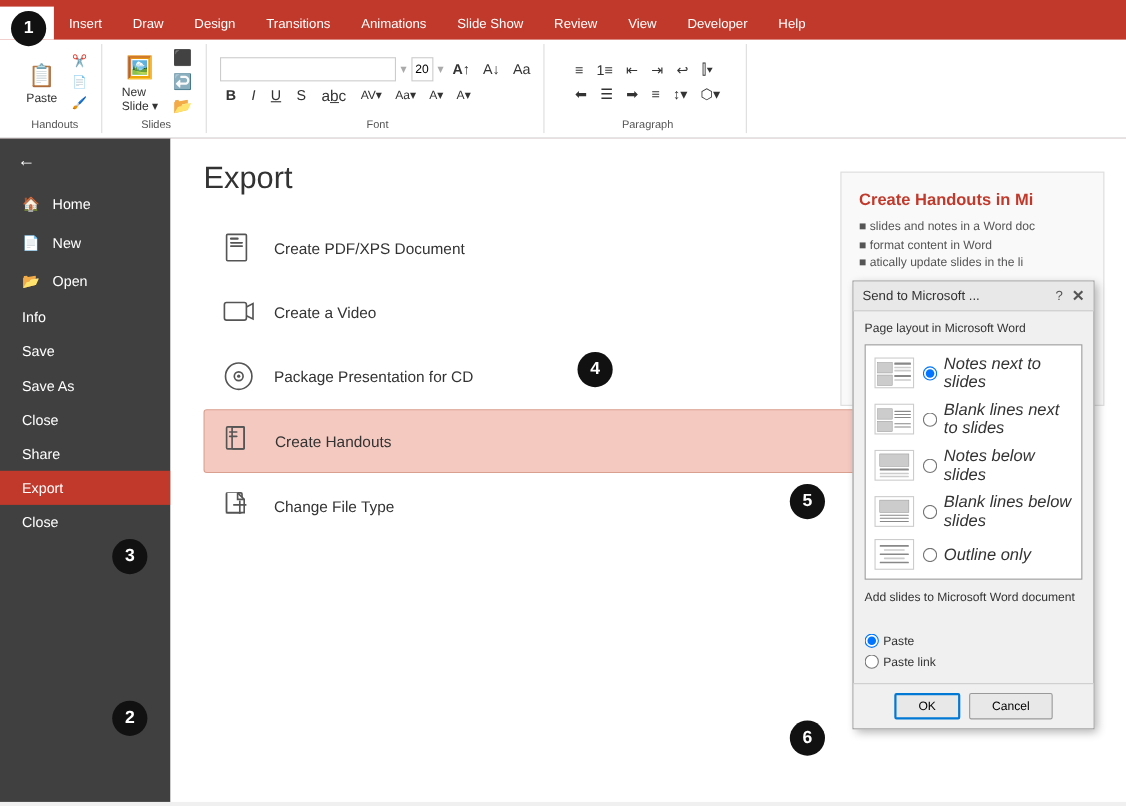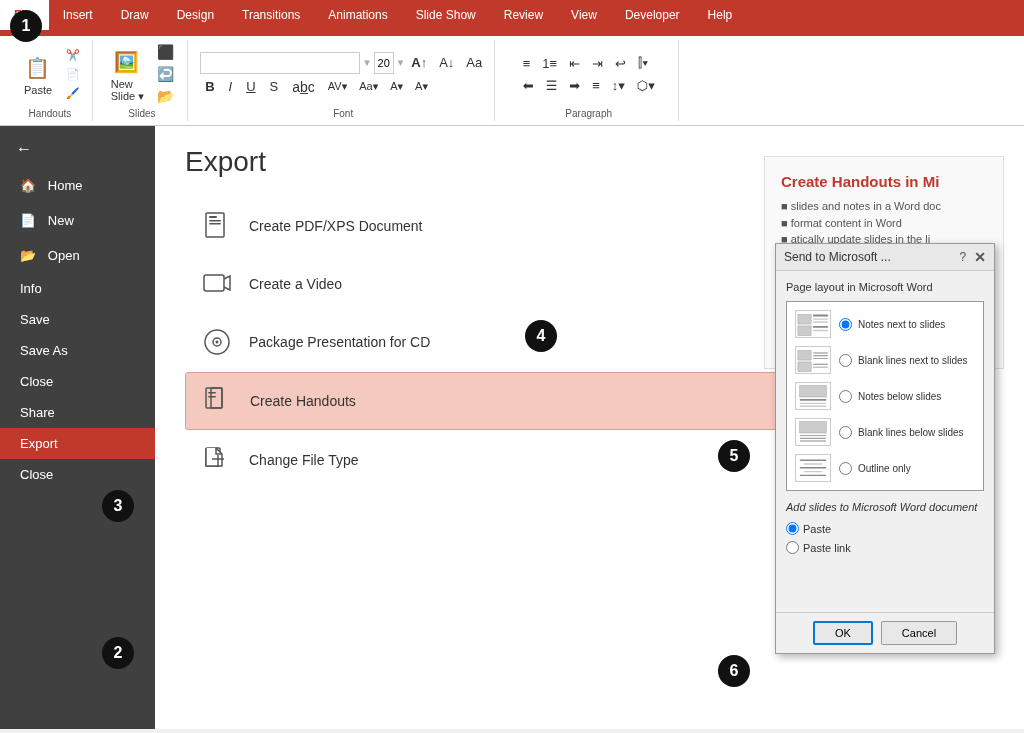--- a/index.html
+++ b/index.html
@@ -1,20 +1,20 @@
 <!DOCTYPE html>
 <html><head>
   <meta charset="utf-8">
   <style>
     * { box-sizing: border-box; margin: 0; padding: 0; }
     body { font-family: 'Segoe UI', Arial, sans-serif; font-size: 12px; background: #f0f0f0; overflow: hidden; }
 
     
     .ribbon { background: #c0392b; width: 100%; }
-    .ribbon-tabs { display: flex; align-items: flex-start; background: #c0392b; height: 36px; }
+    .ribbon-tabs { display: flex; align-items: flex-end; background: #c0392b; height: 36px; }
     .ribbon-tab { color: white; padding: 8px 14px; font-size: 12px; cursor: pointer; }
     .ribbon-tab.active { background: white; color: #c0392b; font-weight: bold; }
     .ribbon-body { background: white; border-bottom: 1px solid #ccc; display: flex; align-items: stretch; min-height: 90px; padding: 4px 8px; gap: 4px; }
     .ribbon-group { display: flex; flex-direction: column; align-items: center; border-right: 1px solid #ddd; padding: 0 8px; min-width: 60px; }
     .ribbon-group-label { font-size: 10px; color: #555; margin-top: auto; padding-bottom: 2px; }
     .ribbon-group-content { display: flex; align-items: center; flex: 1; gap: 4px; }
     .ribbon-btn-large { display: flex; flex-direction: column; align-items: center; cursor: pointer; padding: 4px 6px; border-radius: 3px; min-width: 40px; }
     .ribbon-icon-lg { width: 32px; height: 32px; display: flex; align-items: center; justify-content: center; font-size: 20px; }
     .ribbon-btn-label { font-size: 11px; color: #333; }
     .ribbon-btn-small { display: flex; align-items: center; cursor: pointer; padding: 2px 4px; border-radius: 2px; font-size: 11px; color: #333; }
@@ -40,38 +40,38 @@
     .export-item-icon { width: 36px; height: 36px; display: flex; align-items: center; justify-content: center; margin-right: 14px; font-size: 22px; color: #555; flex-shrink: 0; }
     .export-item-label { font-size: 14px; color: #333; }
 
     
     .preview-area { position: absolute; right: 20px; top: 30px; width: 240px; background: #f9f9f9; border: 1px solid #ddd; padding: 16px; }
     .preview-title { color: #c0392b; font-size: 15px; font-weight: 600; margin-bottom: 8px; }
     .preview-text { font-size: 11px; color: #555; line-height: 1.5; }
     .preview-btn-container { margin-top: 16px; display: flex; justify-content: center; }
     .preview-btn { display: flex; flex-direction: column; align-items: center; border: 2px solid #c0392b; padding: 10px 18px; cursor: pointer; background: white; }
     .preview-btn-label { font-size: 11px; color: #333; margin-top: 4px; }
-    .dialog { position: fixed; top: 243px; left: 775px; width: 220px; background: #f0f0f0; border: 1px solid #999; box-shadow: 3px 3px 8px rgba(0,0,0,0.3); z-index: 101; }
+    .dialog { position: fixed; top: 255px; left: 775px; width: 220px; background: #f0f0f0; border: 1px solid #999; box-shadow: 3px 3px 8px rgba(0,0,0,0.3); z-index: 101; }
     .dialog-title-bar { background: #e8e8e8; border-bottom: 1px solid #ccc; display: flex; align-items: center; justify-content: space-between; padding: 5px 8px; }
     .dialog-title { font-size: 12px; color: #333; font-weight: normal; }
     .dialog-title-actions { display: flex; align-items: center; gap: 8px; }
     .dialog-help { font-size: 12px; cursor: pointer; color: #555; }
     .dialog-close { font-size: 14px; cursor: pointer; color: #555; font-weight: bold; }
     .dialog-body { padding: 10px; }
     .dialog-section-label { font-size: 11px; color: #333; margin-bottom: 8px; font-weight: normal; }
     .dialog-options { border: 1px solid #999; background: white; padding: 4px; margin-bottom: 10px; }
     .dialog-option { display: flex; align-items: center; padding: 4px 4px; cursor: pointer; }
     .option-layout-icon { width: 36px; height: 28px; margin-right: 8px; border: 1px solid #ccc; background: white; display: flex; flex-shrink: 0; overflow: hidden; }
     .option-radio { margin-right: 6px; cursor: pointer; }
-    .option-label { font-size: 10px; color: #333; }
+    .option-label { font-size: 15px; color: #333; font-style: italic; }
     .dialog-section2 { margin-top: 6px; }
-    .dialog-section2-label { font-size: 11px; color: #333; margin-bottom: 6px; font-style: italic; }
+    .dialog-section2-label { font-size: 11px; color: #333; margin-bottom: 24px; }
     .dialog-radio-row { display: flex; align-items: center; padding: 3px 0; }
     .dialog-radio-row label { font-size: 11px; color: #333; margin-left: 4px; cursor: pointer; }
-    .dialog-footer { display: flex; justify-content: center; gap: 8px; padding: 8px 10px; border-top: 1px solid #ccc; background: #f0f0f0; margin-top: 45px; }
+    .dialog-footer { display: flex; justify-content: center; gap: 8px; padding: 8px 10px; border-top: 1px solid #ccc; background: #f0f0f0; }
     .dialog-btn { padding: 4px 20px; font-size: 11px; border: 1px solid #999; background: #e8e8e8; cursor: pointer; border-radius: 2px; }
     .dialog-btn.primary { background: #e8e8e8; border: 2px solid #0078d4; }
 
     
     .step-circle { width: 32px; height: 32px; border-radius: 50%; background: #111; color: white; font-size: 16px; font-weight: bold; display: flex; align-items: center; justify-content: center; position: absolute; z-index: 200; }
   </style>
 </head>
 <body>
 
 <div class="step-circle" style="top:10px; left:10px;">1</div>

